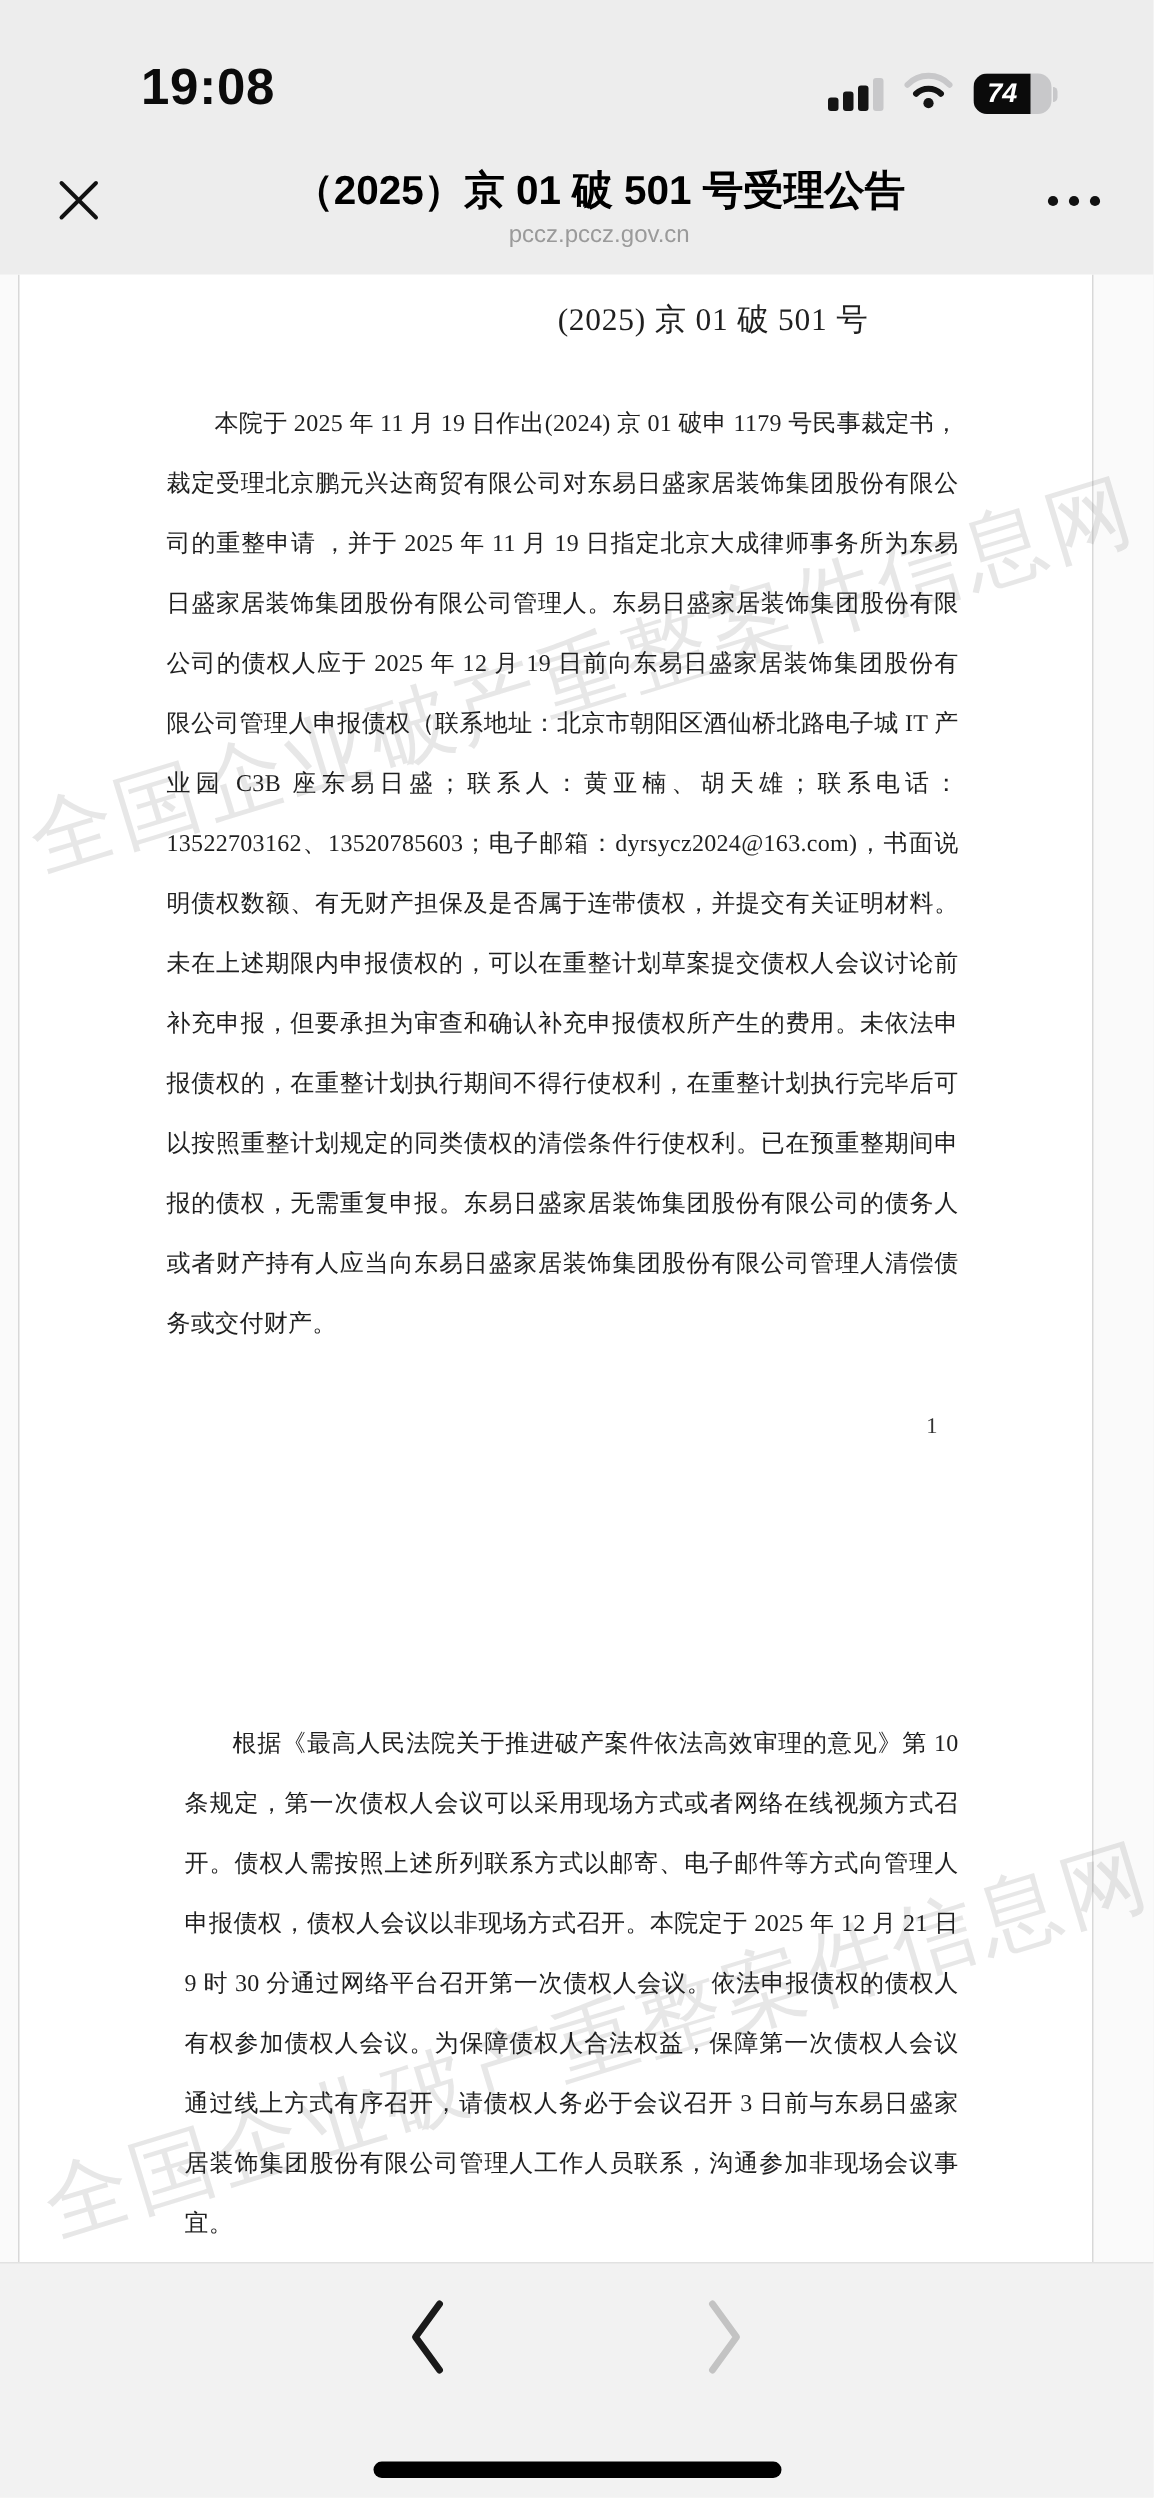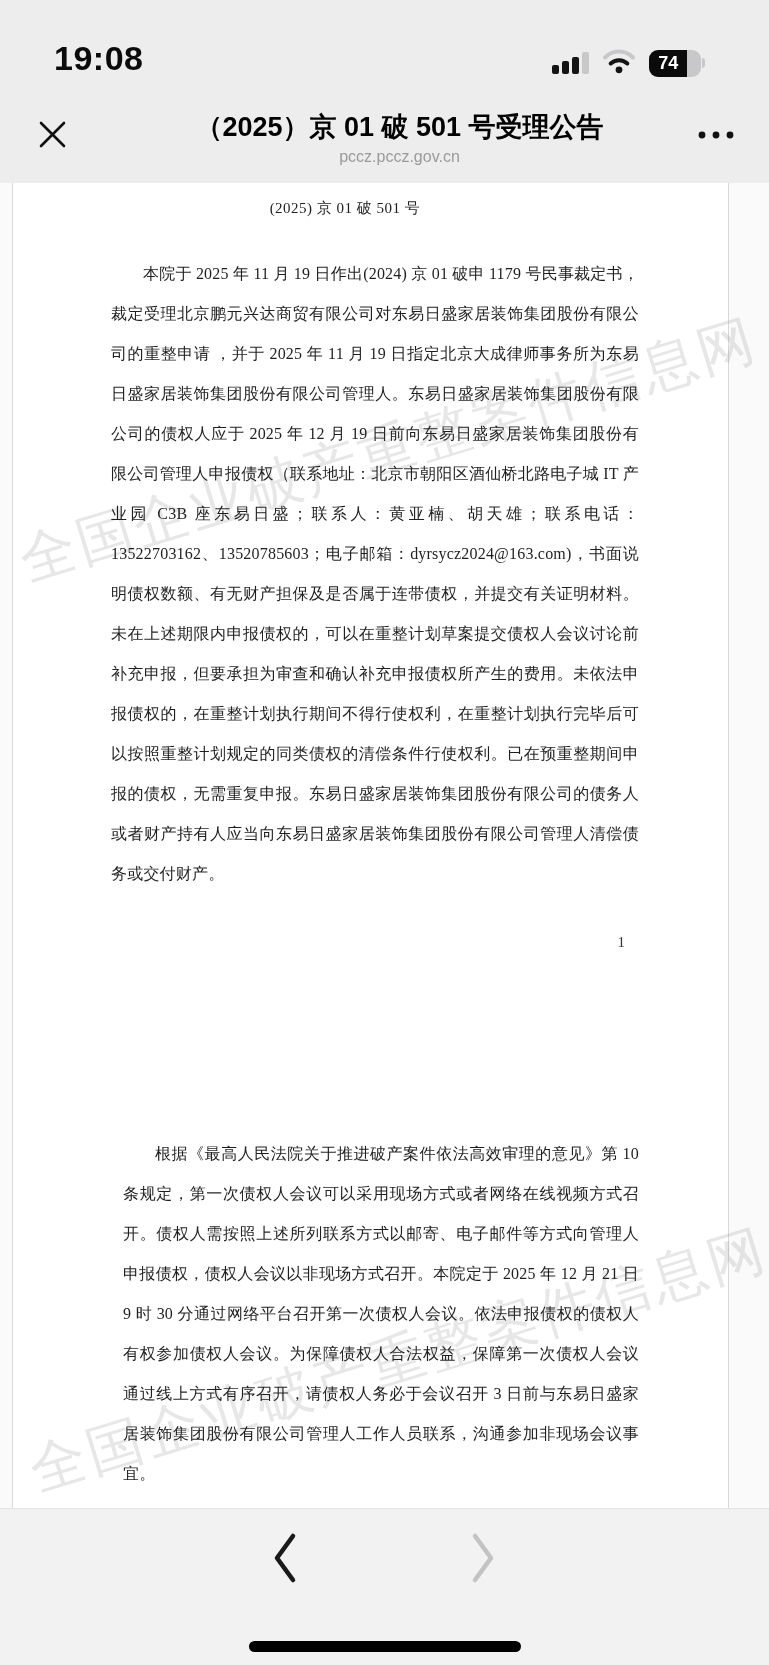--- a/index.html
+++ b/index.html
@@ -10,24 +10,24 @@
     width: 769px; height: 1665px;
     overflow: hidden;
     position: relative;
   }
   .screen { width: 769px; height: 1665px; display: flex; flex-direction: column; }
 
   
   .status-bar {
     height: 92px; background: #ededed;
     display: flex; align-items: flex-end; justify-content: space-between;
-    padding: 0 64px 14px 54px;
+    padding: 0 64px 14px 94px;
   }
   .status-time { font-size: 34px; font-weight: 600; color: #0b0b0b; letter-spacing: 0.5px; }
-  .status-icons { display: flex; align-items: center; gap: 13px; }
+  .status-icons { display: flex; align-items: center; gap: 13px; font-style: italic; }
   .signal { display: flex; align-items: flex-end; gap: 3px; height: 22px; }
   .signal i { display: block; width: 7px; border-radius: 2px; background: #141414; }
   .signal i:nth-child(1){ height: 9px; }
   .signal i:nth-child(2){ height: 13px; }
   .signal i:nth-child(3){ height: 17px; }
   .signal i:nth-child(4){ height: 22px; background: #c8c8ca; }
   .battery { display: flex; align-items: center; }
   .battery-pill {
     width: 52px; height: 27px; border-radius: 9px; overflow: hidden;
     display: flex; background: #c8c8ca;
@@ -62,22 +62,22 @@
     width: 717px;
     height: 1325px;
     background: #ffffff;
     border-left: 1px solid #d8d8d8;
     border-right: 1px solid #d8d8d8;
     padding: 14px 89px 0 98px;
     font-family: "Liberation Serif", serif;
     color: #1f1f1f;
   }
   .case-number {
-    text-align: center; margin-right: 60px; margin-top: 2px;
-    font-size: 15px; letter-spacing: 0.5px;
+    text-align: right; margin-right: 60px; margin-top: 2px;
+    font-size: 21px; letter-spacing: 0.5px;
   }
   .para {
     margin-top: 36px;
     font-size: 16px; line-height: 40px;
     text-align: justify;
     text-indent: 2em;
     letter-spacing: 0.2px;
   }
   .page-num { margin-top: 40px; text-align: right; padding-right: 14px; font-size: 15px; color: #333; }
   .para2 { margin-top: 183px; margin-left: 12px; }

